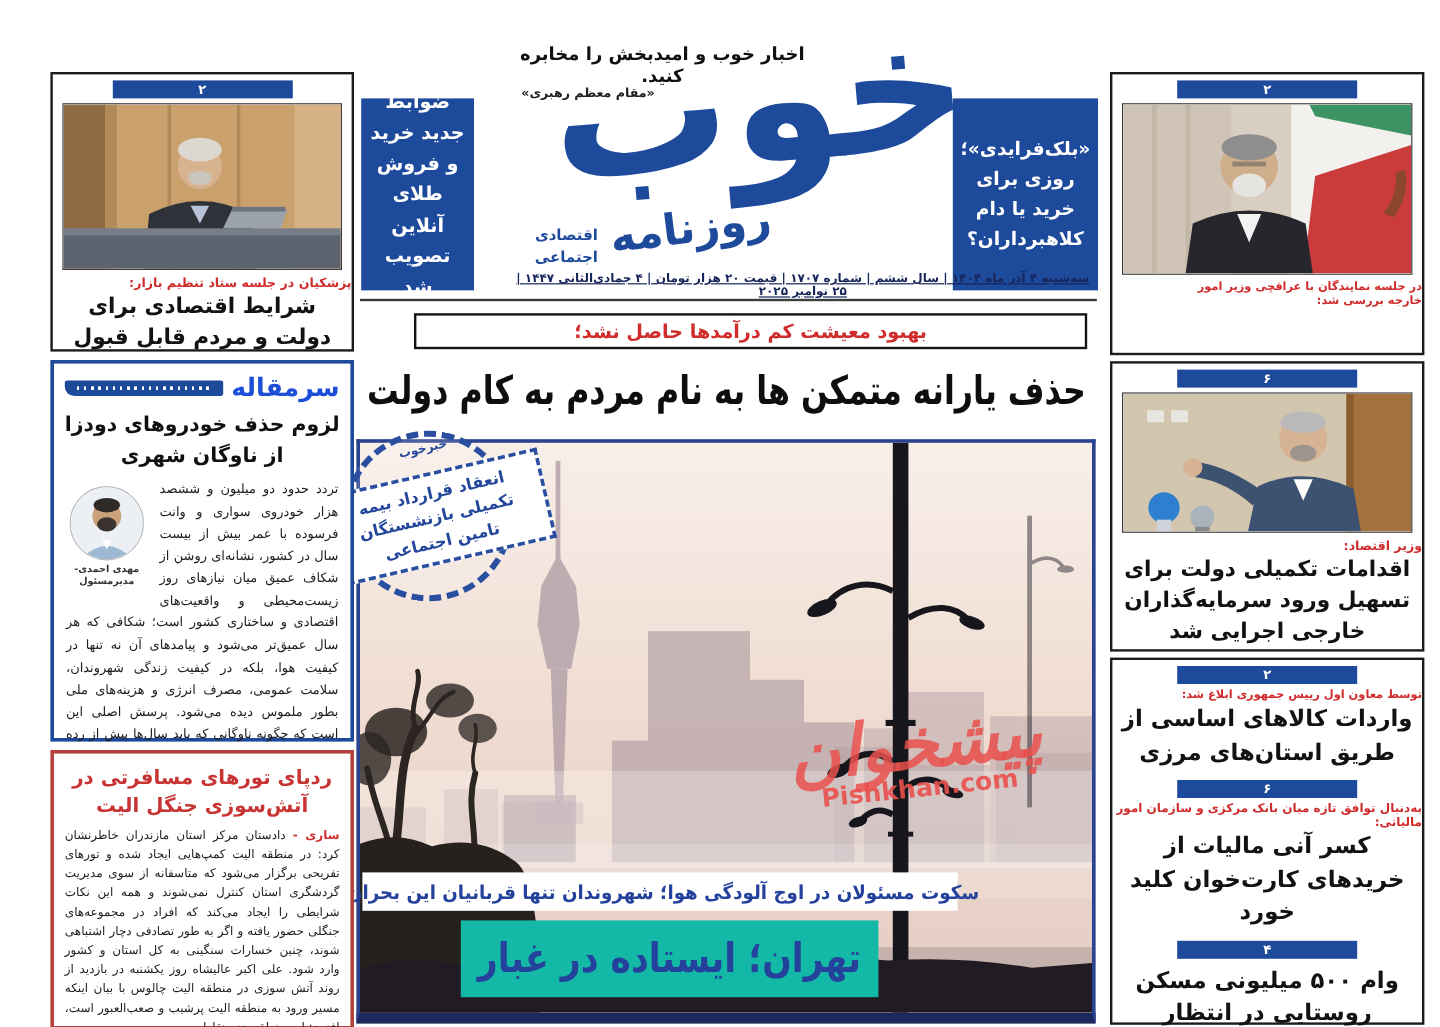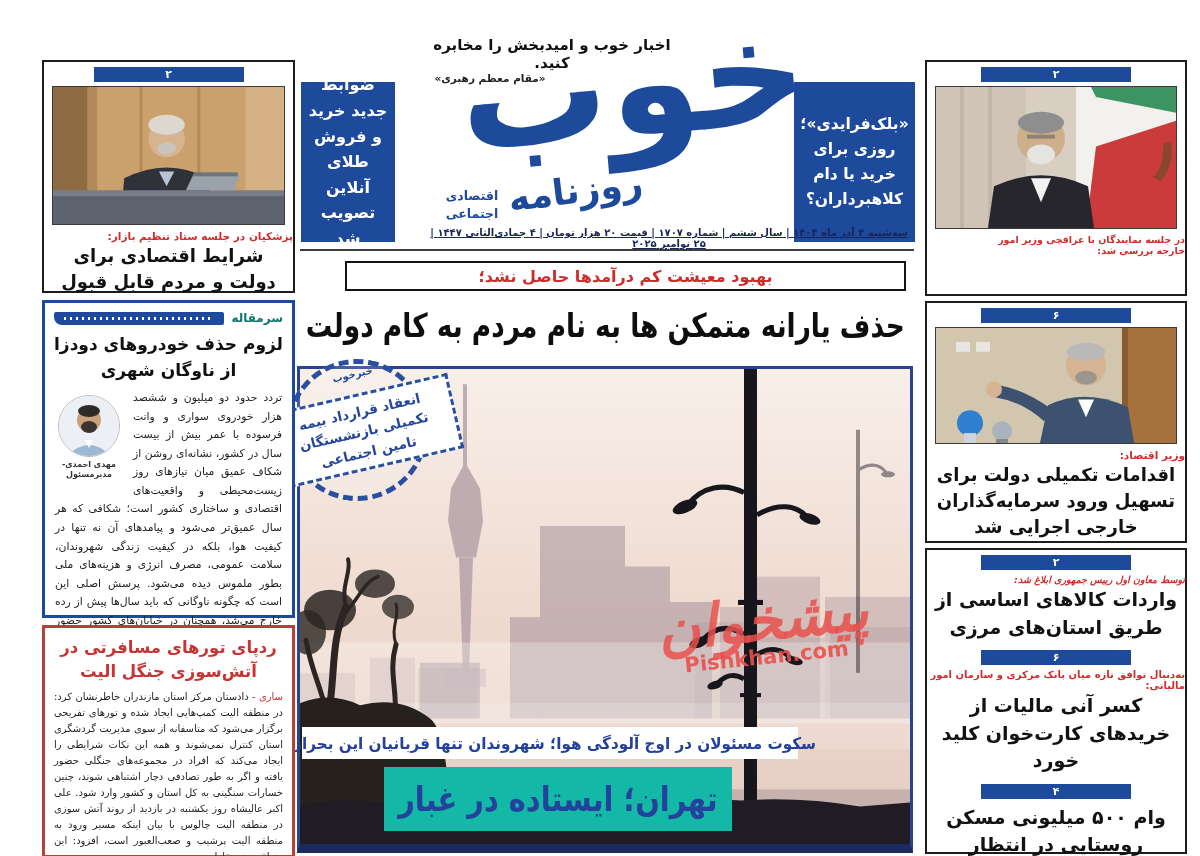--- a/index.html
+++ b/index.html
@@ -50,35 +50,35 @@
   .b-blue{border:3px solid #1e4a9c;}
   .b-red{border:3px solid #b5413c;}
   .badge{width:150px;height:15px;margin:5px auto 4px auto;background:#1e4a9c;color:#fff;
          font-size:11px;line-height:15px;text-align:center;font-weight:bold;}
   .photo-frame{margin:1px 8px;border:1px solid #3a3a3a;overflow:hidden;position:relative;}
   .photo-frame svg{position:absolute;left:0;top:0;width:100%;height:100%;}
   .kicker-red{color:#d02c2c;font-weight:bold;margin-top:5px;font-size:10px;}
   .story-headline{font-weight:bold;color:#121212;text-align:center;line-height:1.45;padding:1px 6px;}
   
   #editorial-header{display:flex;align-items:center;gap:7px;padding:8px 9px 0 9px;}
-  #editorial-label{color:#0f766e;font-weight:bold;font-size:12px;flex:none;}
+  #editorial-label{color:#1d4ed8;font-weight:bold;font-size:21px;flex:none;}
   #editorial-bar{flex:1;height:13px;background:#1e4a9c;border-radius:2px 2px 2px 8px;position:relative;}
   #editorial-bar .dots{position:absolute;left:10px;right:10px;top:5px;height:3px;
      background:repeating-linear-gradient(90deg,#fff 0 2px,transparent 2px 6px);}
   #editorial-headline{font-size:17px;font-weight:bold;color:#101010;text-align:center;line-height:1.5;margin:7px 8px 4px 8px;}
   #editorial-bodywrap{padding:2px 10px 0 10px;font-size:10.8px;line-height:1.72;color:#1d1d1d;text-align:justify;}
   #editorial-figure{float:left;width:68px;margin:6px 10px 2px 0;text-align:center;}
   #editorial-avatar{width:60px;height:60px;border-radius:50%;overflow:hidden;margin:0 auto;border:1px solid #bbb;position:relative;}
   #editorial-avatar svg{position:absolute;left:0;top:0;width:100%;height:100%;}
   #editorial-author{font-size:8px;color:#333;font-weight:bold;margin-top:3px;line-height:1.3;}
   #editorial-footer{font-size:11px;font-weight:bold;color:#111;padding:3px 11px;}
   
   #fire-headline{font-size:16.5px;font-weight:bold;color:#c83434;text-align:center;line-height:1.45;margin:8px 6px 5px 6px;}
   #fire-body{padding:0 9px;font-size:10px;line-height:1.6;color:#1d1d1d;text-align:justify;}
-  #fire-lead{color:#d02c2c;font-weight:normal;}
+  #fire-lead{color:#d02c2c;font-weight:bold;}
 </style>
 </head>
 <body>
 
 <div id="page">
 
   <div class="abs promo" id="left-promo">ضوابط جدید خرید و فروش طلای آنلاین تصویب شد</div>
 
   <div class="abs" id="slogan">اخبار خوب و امیدبخش را مخابره کنید.</div>
   <div class="abs" id="slogan-attr">«مقام معظم رهبری»</div>
@@ -313,21 +313,21 @@
         <circle cx="66" cy="104" r="10" fill="#aab2bb"></circle>
           <rect x="60" y="112" width="12" height="6" fill="#888888"></rect>
       </svg>
     </div>
     <div class="kicker-red" style="font-size:10.5px;">وزیر اقتصاد:</div>
     <div class="story-headline" style="font-size:18px;">اقدامات تکمیلی دولت برای تسهیل ورود سرمایه‌گذاران خارجی اجرایی شد</div>
   </div>
 
   <div class="abs news-box b-dark" style="left:925px;top:548px;width:262px;height:306px;">
     <div class="badge">۲</div>
-    <div class="kicker-red" style="font-size:9.5px;margin-top:1px;font-style:italic;">توسط معاون اول رییس جمهوری ابلاغ شد:</div>
+    <div class="kicker-red" style="font-size:9.5px;margin-top:1px;">توسط معاون اول رییس جمهوری ابلاغ شد:</div>
     <div class="story-headline" style="font-size:19px;">واردات کالاهای اساسی از طریق استان‌های مرزی</div>
 
     <div class="badge" style="margin-top:8px;">۶</div>
     <div class="kicker-red" style="font-size:10px;margin-top:1px;">به‌دنبال توافق تازه میان بانک مرکزی و سازمان امور مالیاتی:</div>
     <div class="story-headline" style="font-size:19px;">کسر آنی مالیات از خریدهای کارت‌خوان کلید خورد</div>
 
     <div class="badge" style="margin-top:8px;">۴</div>
     <div class="story-headline" style="font-size:19px;margin-top:2px;">وام ۵۰۰ میلیونی مسکن روستایی در انتظار تصمیم‌نهایی دولت</div>
   </div>
 

